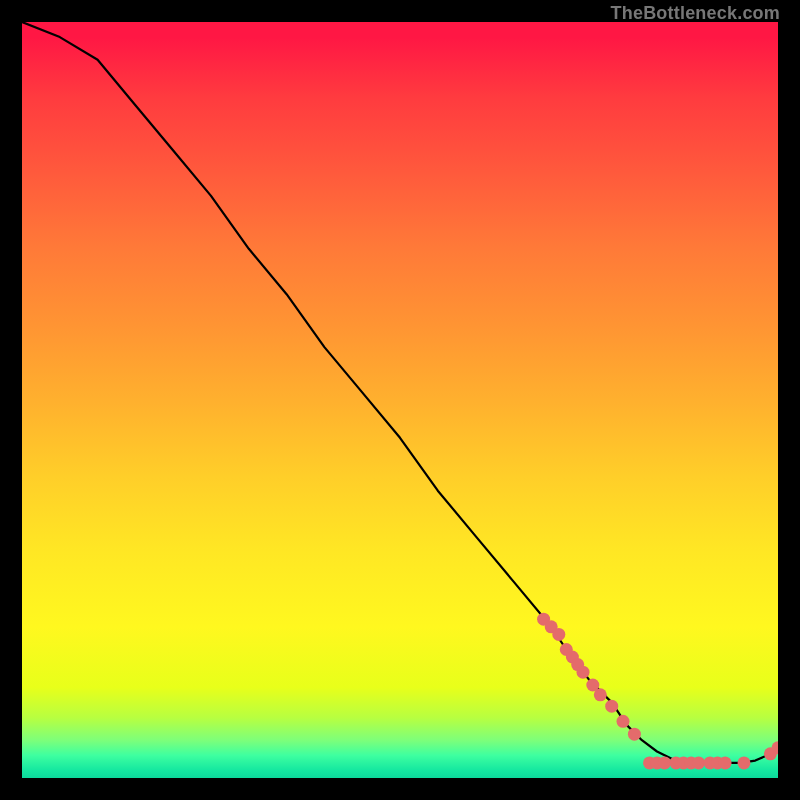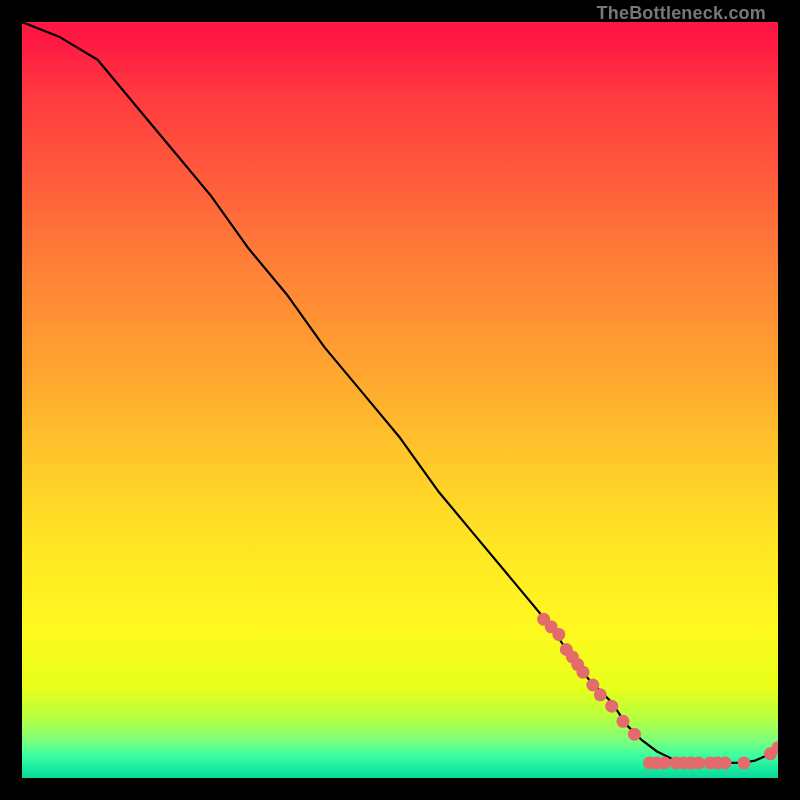--- a/index.html
+++ b/index.html
@@ -40,21 +40,21 @@
       #e8ff1a 88%,
       #b8ff40 92%,
       #7dff7a 95%,
       #3effa0 97%,
       #14e7a0 99%,
       #0cd99c 100%
     );
   }
   .attribution {
     position: absolute;
-    right: 34px;
+    right: 20px;
     top: 3px;
     color: #777;
     font-size: 18px;
     font-weight: 600;
     letter-spacing: 0.2px;
   }
   svg.overlay {
     position: absolute;
     left: 0;
     top: 0;

